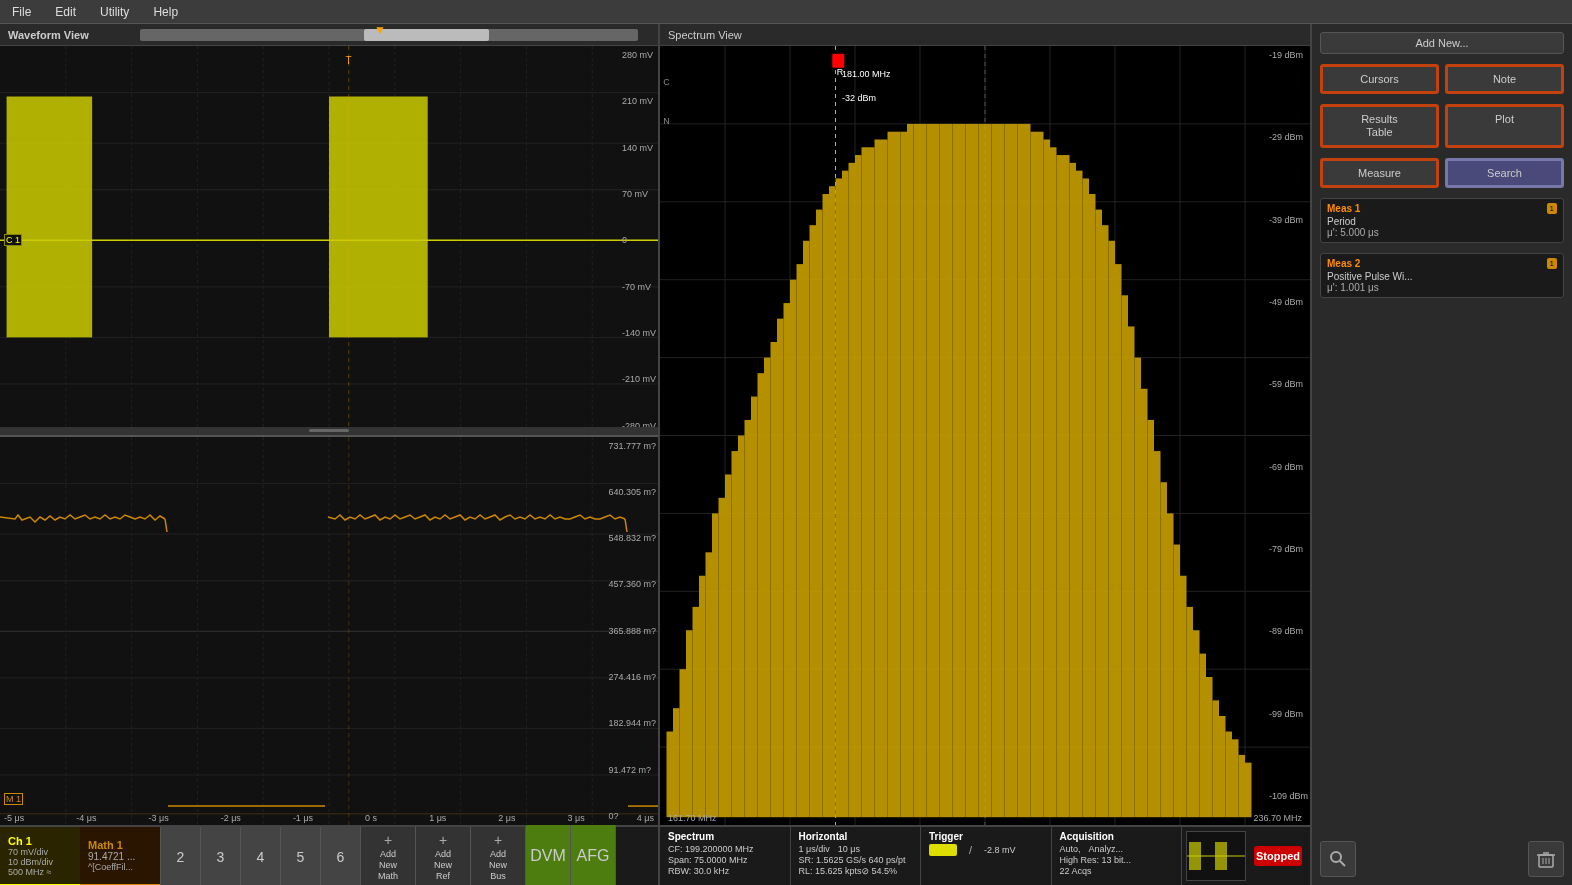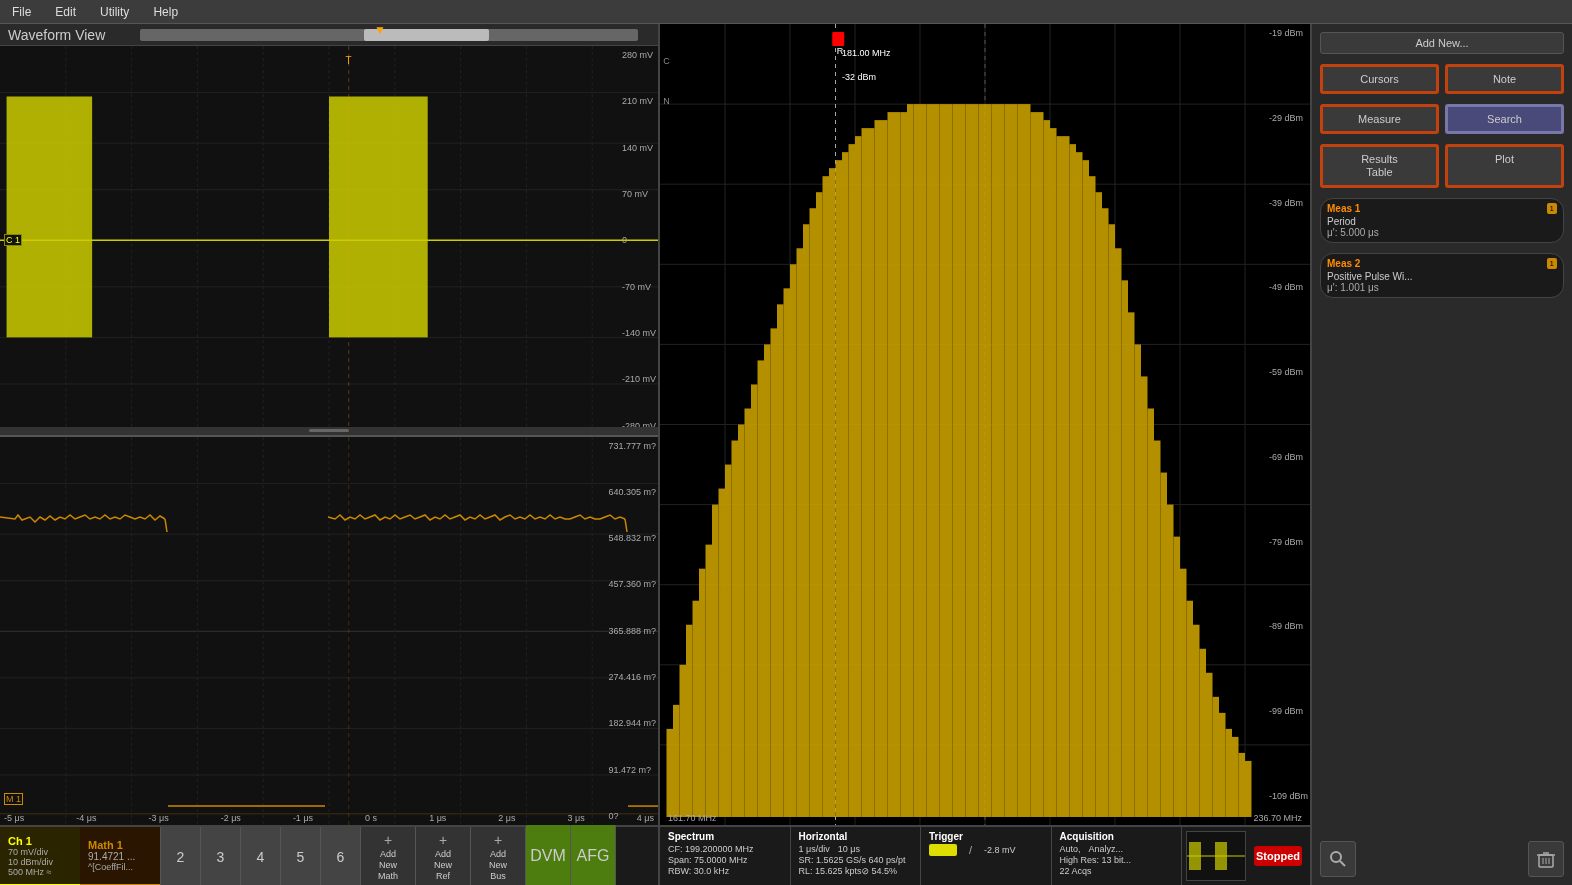--- a/index.html
+++ b/index.html
@@ -272,21 +272,21 @@
     }
     .right-btn.active {
       background: #4a4a7a;
       border-color: #77a;
     }
 
     
     .meas-box {
       background: #1a1a1a;
       border: 1px solid #444;
-      border-radius: 13px;
+      border-radius: 3px;
       padding: 4px 6px;
     }
     .meas-header {
       display: flex;
       align-items: center;
       justify-content: space-between;
       margin-bottom: 2px;
     }
     .meas-title {
       font-size: 10px;
@@ -373,21 +373,21 @@
   <span class="menu-item">Edit</span>
   <span class="menu-item">Utility</span>
   <span class="menu-item">Help</span>
 </div>
 
 <div class="main-layout">
 
   <div class="left-panel">
 
     <div class="view-title-bar">
-      <span style="font-size:14px; color:#ccc;">Waveform View</span>
+      <span style="font-size:11px; color:#ccc;font-weight:bold;">Waveform View</span>
       <div style="position:absolute; left:140px; right:20px; top:5px; height:12px; background:#666; border-radius:2px;">
         <div style="position:absolute; left:45%; width:25%; height:100%; background:#bbb; border-radius:2px;"></div>
 
         <div style="position:absolute; left:47%; top:-6px; color:orange; font-size:12px;">▼</div>
       </div>
     </div>
 
     <div class="waveform-upper" style="height: 48%;">
       <svg class="waveform-shape">
 
@@ -552,20 +552,23 @@
 
       <div class="dvm-afg">
         <div class="dvm-btn">DVM</div>
         <div class="dvm-btn">AFG</div>
       </div>
     </div>
   </div>
 
   <div class="spectrum-panel">
 
+    <div class="spectrum-title-bar">
+      <span>Spectrum View</span>
+    </div>
 
     <div class="spectrum-view">
       <svg width="100%" height="100%">
 
         <line x1="0" y1="10%" x2="100%" y2="10%" stroke="#222" stroke-width="1"></line>
         <line x1="0" y1="20%" x2="100%" y2="20%" stroke="#222" stroke-width="1"></line>
         <line x1="0" y1="30%" x2="100%" y2="30%" stroke="#222" stroke-width="1"></line>
         <line x1="0" y1="40%" x2="100%" y2="40%" stroke="#222" stroke-width="1"></line>
         <line x1="0" y1="50%" x2="100%" y2="50%" stroke="#222" stroke-width="1"></line>
         <line x1="0" y1="60%" x2="100%" y2="60%" stroke="#222" stroke-width="1"></line>
@@ -773,28 +776,28 @@
 
   <div class="right-panel">
     <div class="add-new-btn">Add New...</div>
 
     <div class="right-buttons-row">
       <div class="right-btn">Cursors</div>
       <div class="right-btn">Note</div>
     </div>
 
     <div class="right-buttons-row">
-      <div class="right-btn">Measure</div>
-      <div class="right-btn active">Search</div>
-    </div>
-
-    <div class="right-buttons-row">
       <div class="right-btn" style="white-space:pre-wrap; text-align:center; line-height:1.2;">Results
 Table</div>
       <div class="right-btn">Plot</div>
+    </div>
+
+    <div class="right-buttons-row">
+      <div class="right-btn">Measure</div>
+      <div class="right-btn active">Search</div>
     </div>
 
     <div class="meas-box">
       <div class="meas-header">
         <span class="meas-title yellow">Meas 1</span>
         <span class="meas-badge">1</span>
       </div>
       <div class="meas-name">Period</div>
       <div class="meas-value">μ': 5.000 μs</div>
     </div>

